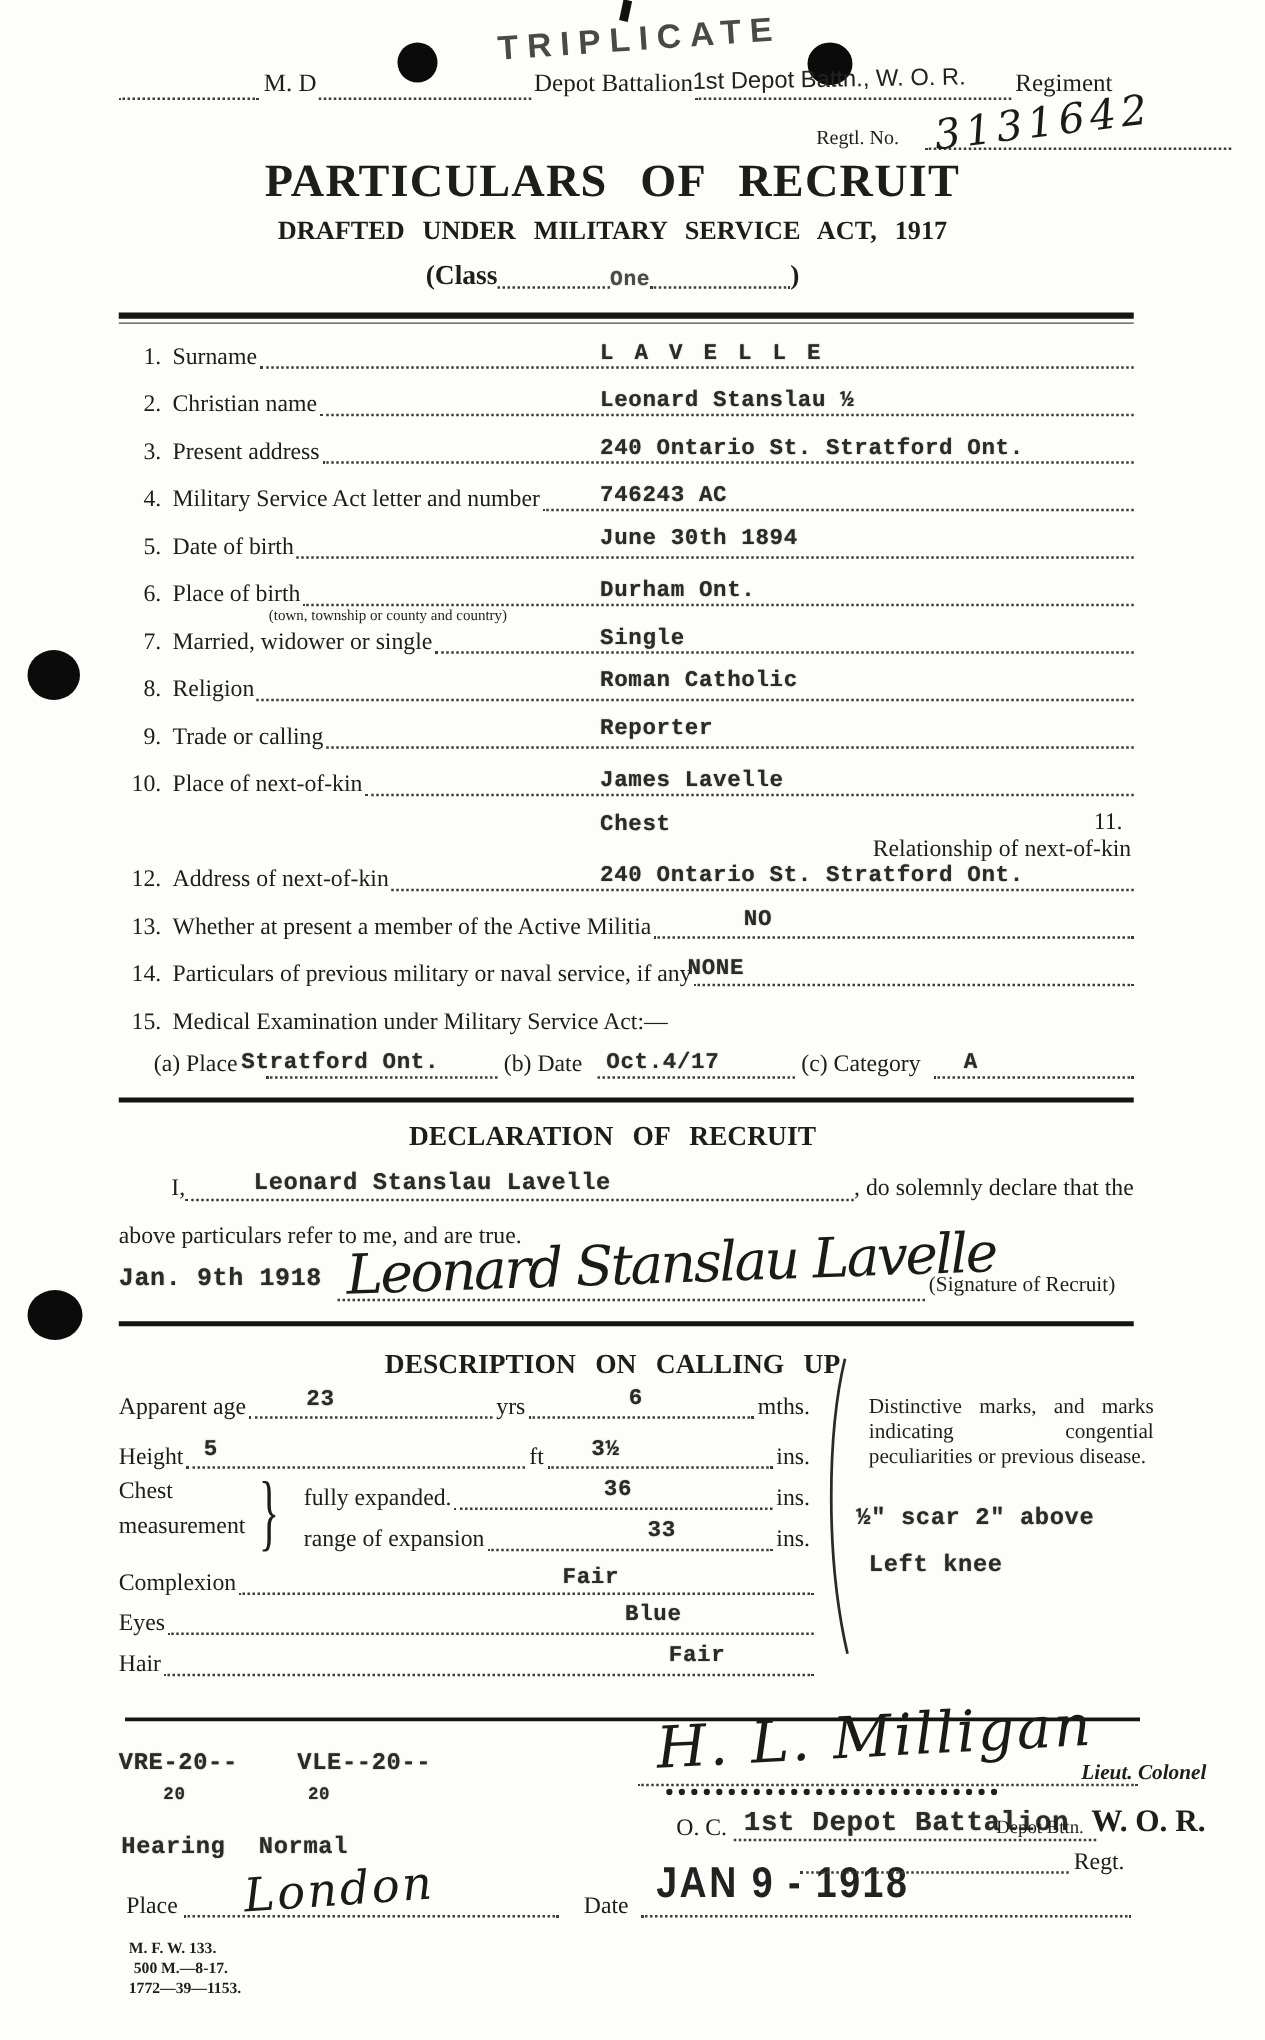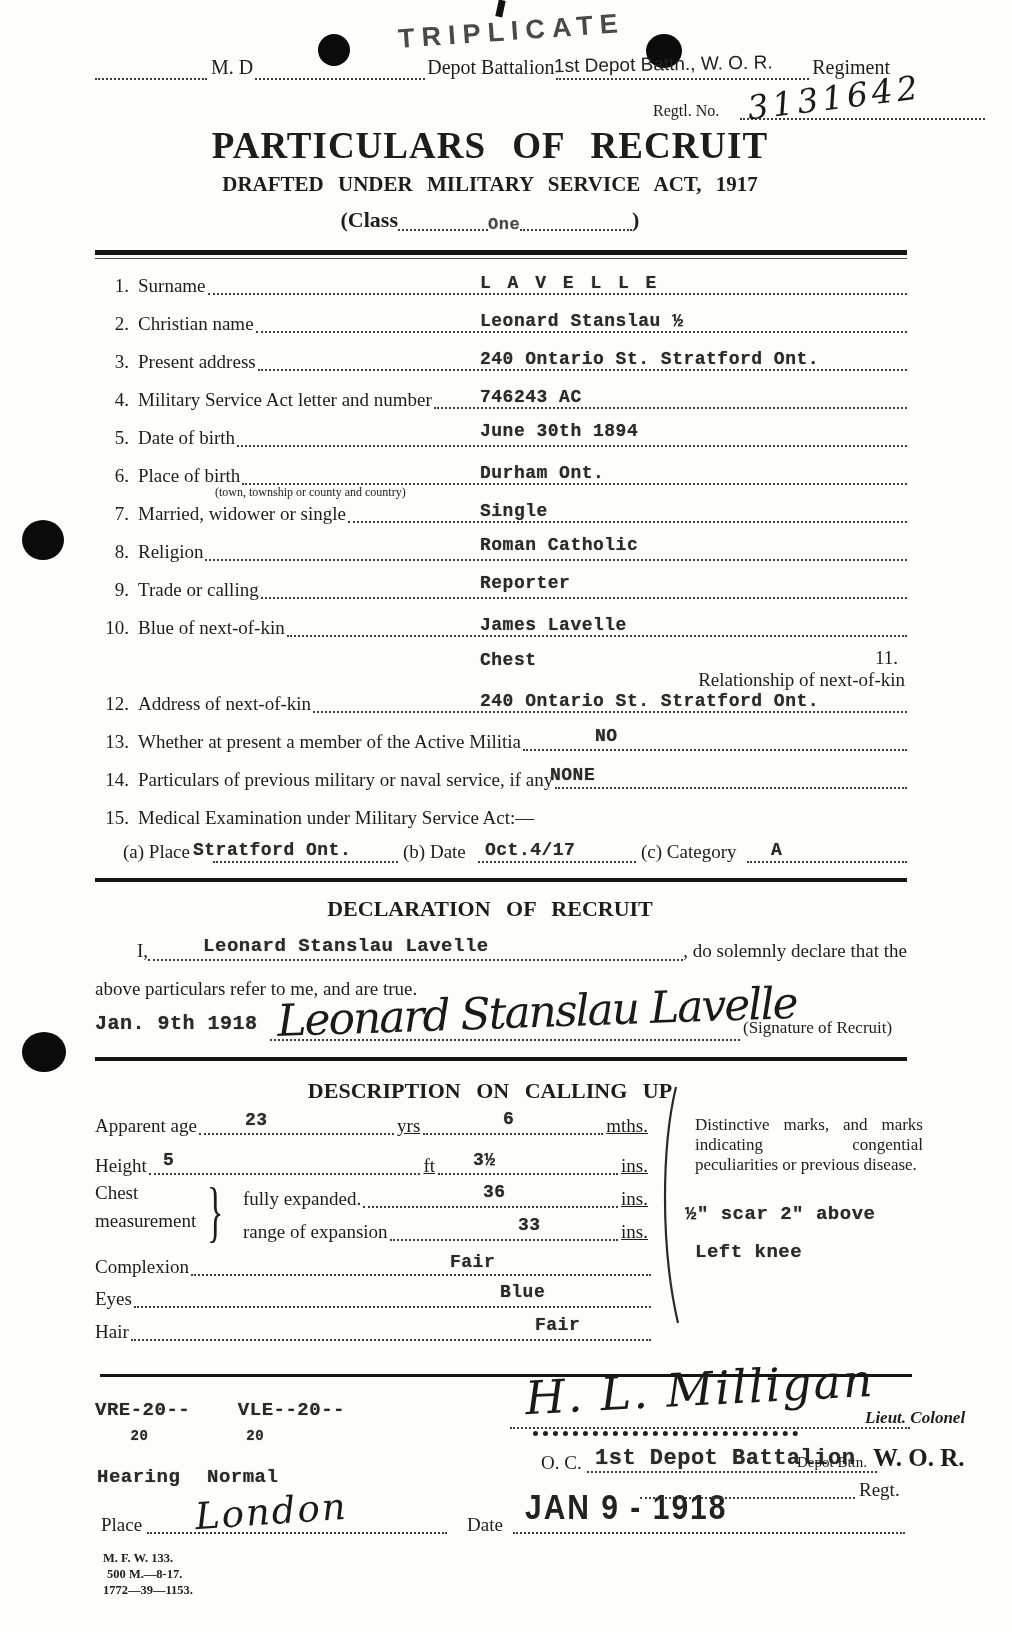--- a/index.html
+++ b/index.html
@@ -21,21 +21,21 @@
   .p-num{flex:none;width:34px;text-align:right;padding-right:9px;padding-bottom:2px;}
   .p-label{flex:none;padding-right:2px;padding-bottom:2px;}
   .p-fill{flex:1;border-bottom:2px dotted #3c3c3c;margin-bottom:3px;height:8px;}
   .p-fill.none{border-bottom:none;}
   .p-val{position:absolute;left:385px;bottom:5px;font-size:18px;white-space:nowrap;}
   .p-sub{position:absolute;left:120px;top:28px;font-size:12px;color:#24241f;}
   
   .d-row{position:absolute;height:28px;display:flex;align-items:flex-end;font-size:19px;line-height:1.05;width:556px;}
   .d-fill{flex:1;border-bottom:2px dotted #3c3c3c;margin-bottom:3px;height:8px;}
   .d-fill.fixed{flex:none;width:180px;}
-  .d-unit{flex:none;padding:0 3px 2px 3px;text-decoration:underline;}
+  .d-unit{flex:none;padding:0 3px 2px 3px;}
   .d-label{flex:none;padding-bottom:2px;padding-right:2px;}
   .d-val{position:absolute;bottom:5px;font-size:18px;white-space:nowrap;}
   .pre{white-space:pre;}
 </style>
 </head>
 <body>
 
 <div class="sheet">
 
   <div class="abs" style="left:497px;top:0;width:7px;height:17px;background:#111;transform:rotate(12deg);"></div>
@@ -129,21 +129,21 @@
       <span class="p-val typed" style="bottom:9px;">Roman Catholic</span>
     </div>
     <div class="p-row" style="top:572px;">
       <span class="p-num">9.</span>
       <span class="p-label">Trade or calling</span>
       <span class="p-fill"></span>
       <span class="p-val typed" style="bottom:9px;">Reporter</span>
     </div>
     <div class="p-row" style="top:610px;">
       <span class="p-num">10.</span>
-      <span class="p-label">Blue of next-of-kin</span>
+      <span class="p-label">Place of next-of-kin</span>
       <span class="p-fill"></span>
       <span class="p-val typed">James Lavelle</span>
     </div>
     <div class="p-row" style="top:648px;flex-direction:column;">
       <span class="p-num">11.</span>
       <span class="p-label">Relationship of next-of-kin</span>
       <span class="p-fill"></span>
       <span class="p-val typed" style="bottom:8px;">Chest</span>
     </div>
     <div class="p-row" style="top:686px;">

